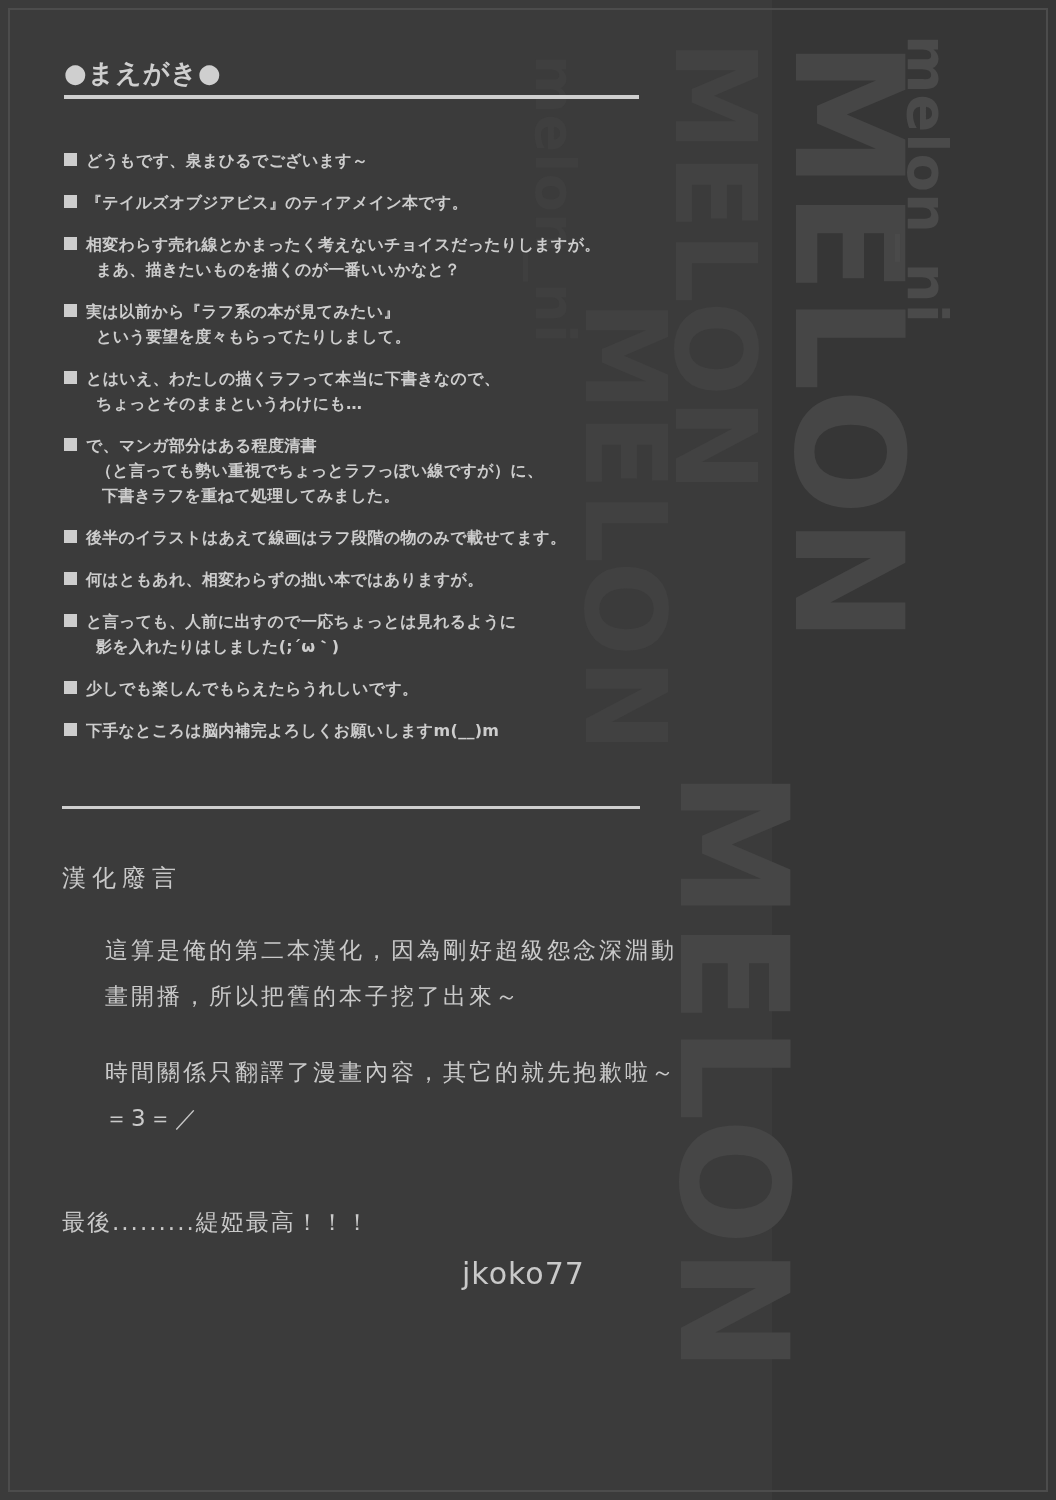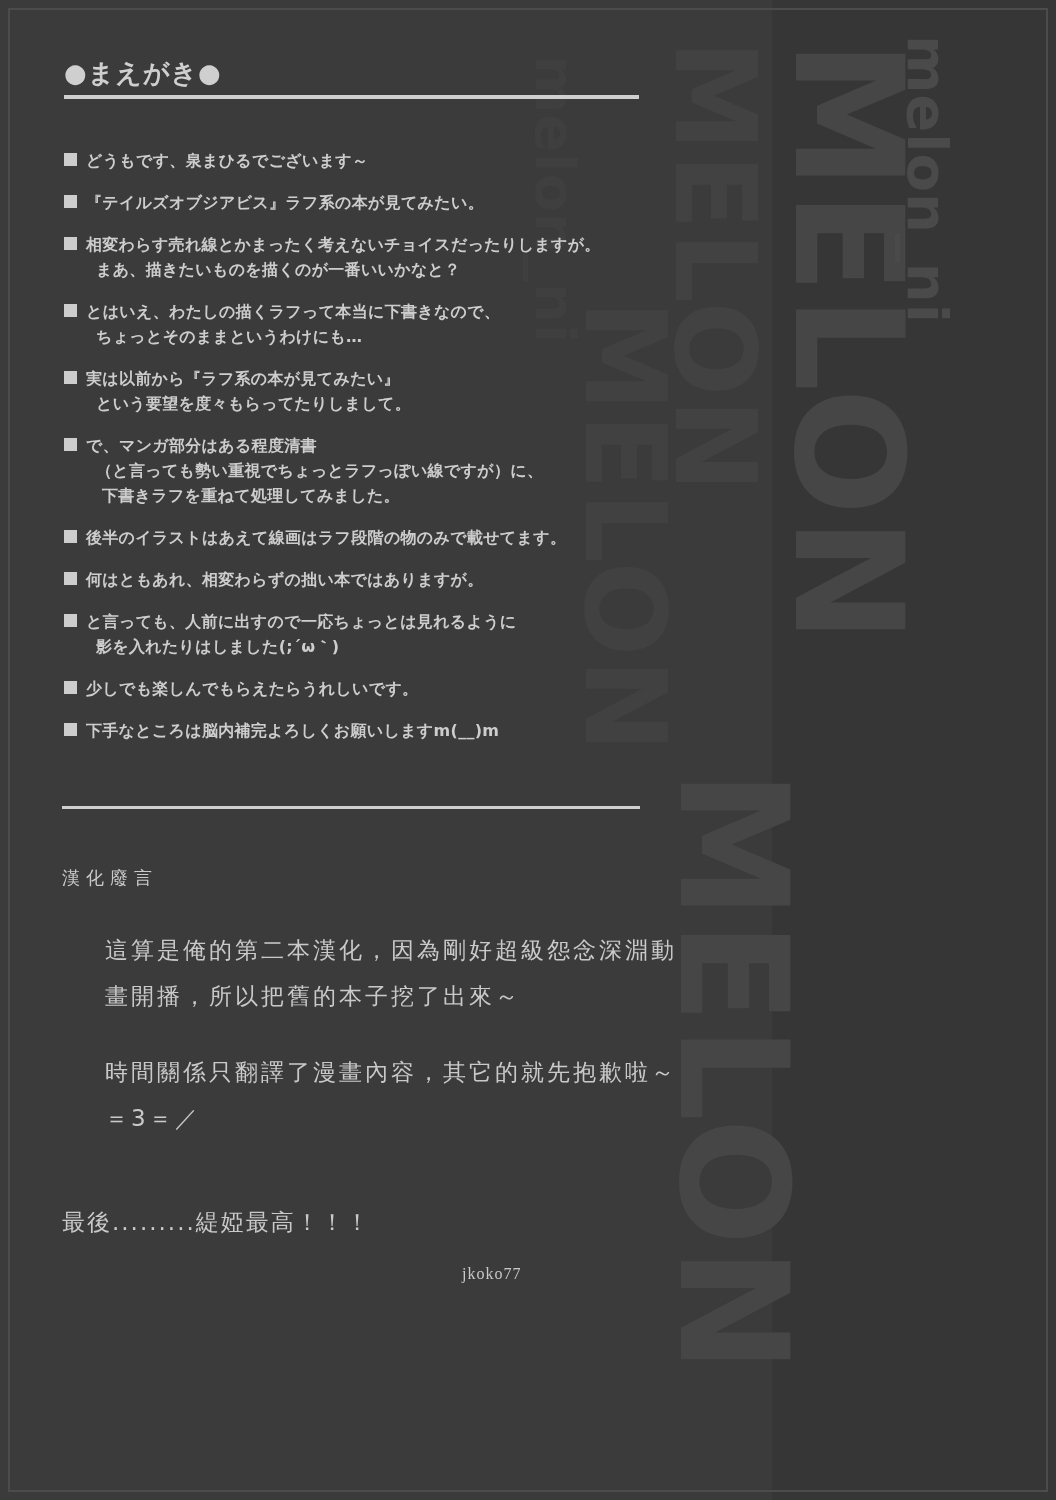--- a/index.html
+++ b/index.html
@@ -169,38 +169,37 @@
     left: 62px;
     top: 855px;
     width: 620px;
     color: #c9c9c9;
     font-family: "DejaVu Sans", sans-serif;
     font-size: 23px;
     line-height: 46px;
     letter-spacing: 3px;
   }
   .hand-title {
-    font-size: 18px;
+    font-size: 24px;
     letter-spacing: 6px;
     margin-bottom: 26px;
   }
   .hand-p {
     margin-bottom: 30px;
     margin-left: 43px;
   }
   .hand-last {
     margin-top: 58px;
     letter-spacing: 2px;
   }
   .sign {
     margin-top: 6px;
     padding-left: 400px;
-    font-size: 16px;
-    letter-spacing: 1px;
-    font-family: Liberation Serif, serif;
+    font-size: 30px;
+    letter-spacing: 1px;
   }
 </style>
 </head>
 <body>
 
 <div class="page">
 
   <div class="right-band"></div>
 
   <div class="watermark-layer">
@@ -219,36 +218,36 @@
     <div class="heading">●まえがき●</div>
     <div class="rule-top"></div>
 
     <div class="paras">
       <div class="para">
         <span class="sq"></span>
         <span>どうもです、泉まひるでございます～</span>
       </div>
       <div class="para">
         <span class="sq"></span>
-        <span>『テイルズオブジアビス』ラフ系の本が見てみたい。</span>
+        <span>『テイルズオブジアビス』のティアメイン本です。</span>
       </div>
       <div class="para">
         <span class="sq"></span>
         <span>相変わらす売れ線とかまったく考えないチョイスだったりしますが。</span>
         <span class="l2">まあ、描きたいものを描くのが一番いいかなと？</span>
       </div>
       <div class="para">
         <span class="sq"></span>
+        <span>実は以前から『ラフ系の本が見てみたい』</span>
+        <span class="l2">という要望を度々もらってたりしまして。</span>
+      </div>
+      <div class="para">
+        <span class="sq"></span>
         <span>とはいえ、わたしの描くラフって本当に下書きなので、</span>
         <span class="l2">ちょっとそのままというわけにも…</span>
-      </div>
-      <div class="para">
-        <span class="sq"></span>
-        <span>実は以前から『ラフ系の本が見てみたい』</span>
-        <span class="l2">という要望を度々もらってたりしまして。</span>
       </div>
       <div class="para">
         <span class="sq"></span>
         <span>で、マンガ部分はある程度清書</span>
         <span class="l2">（と言っても勢い重視でちょっとラフっぽい線ですが）に、</span>
         <span class="l2b">下書きラフを重ねて処理してみました。</span>
       </div>
       <div class="para">
         <span class="sq"></span>
         <span>後半のイラストはあえて線画はラフ段階の物のみで載せてます。</span>

